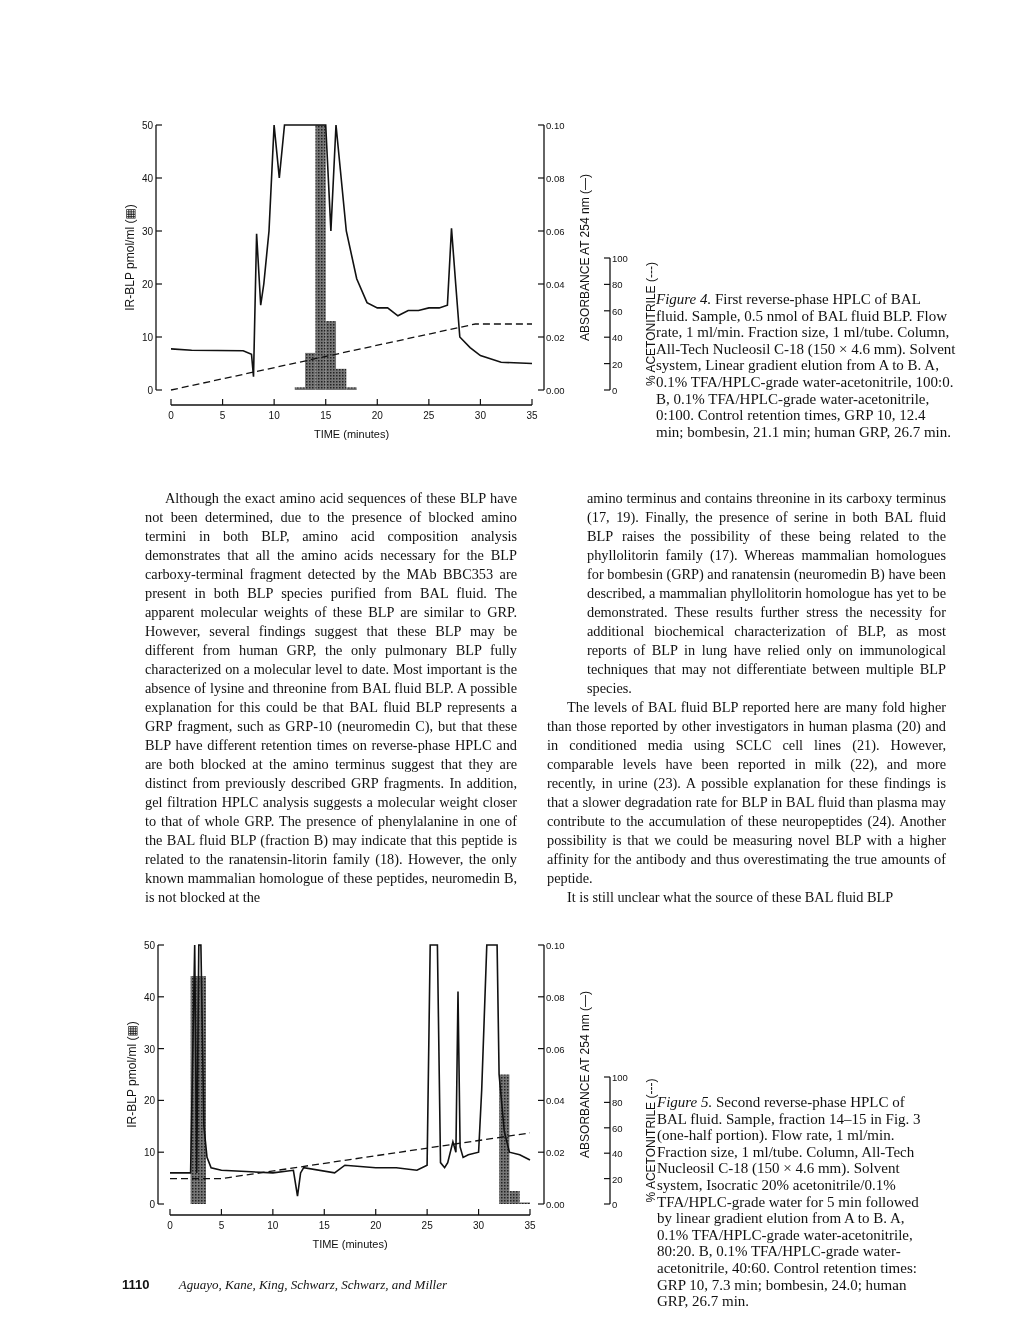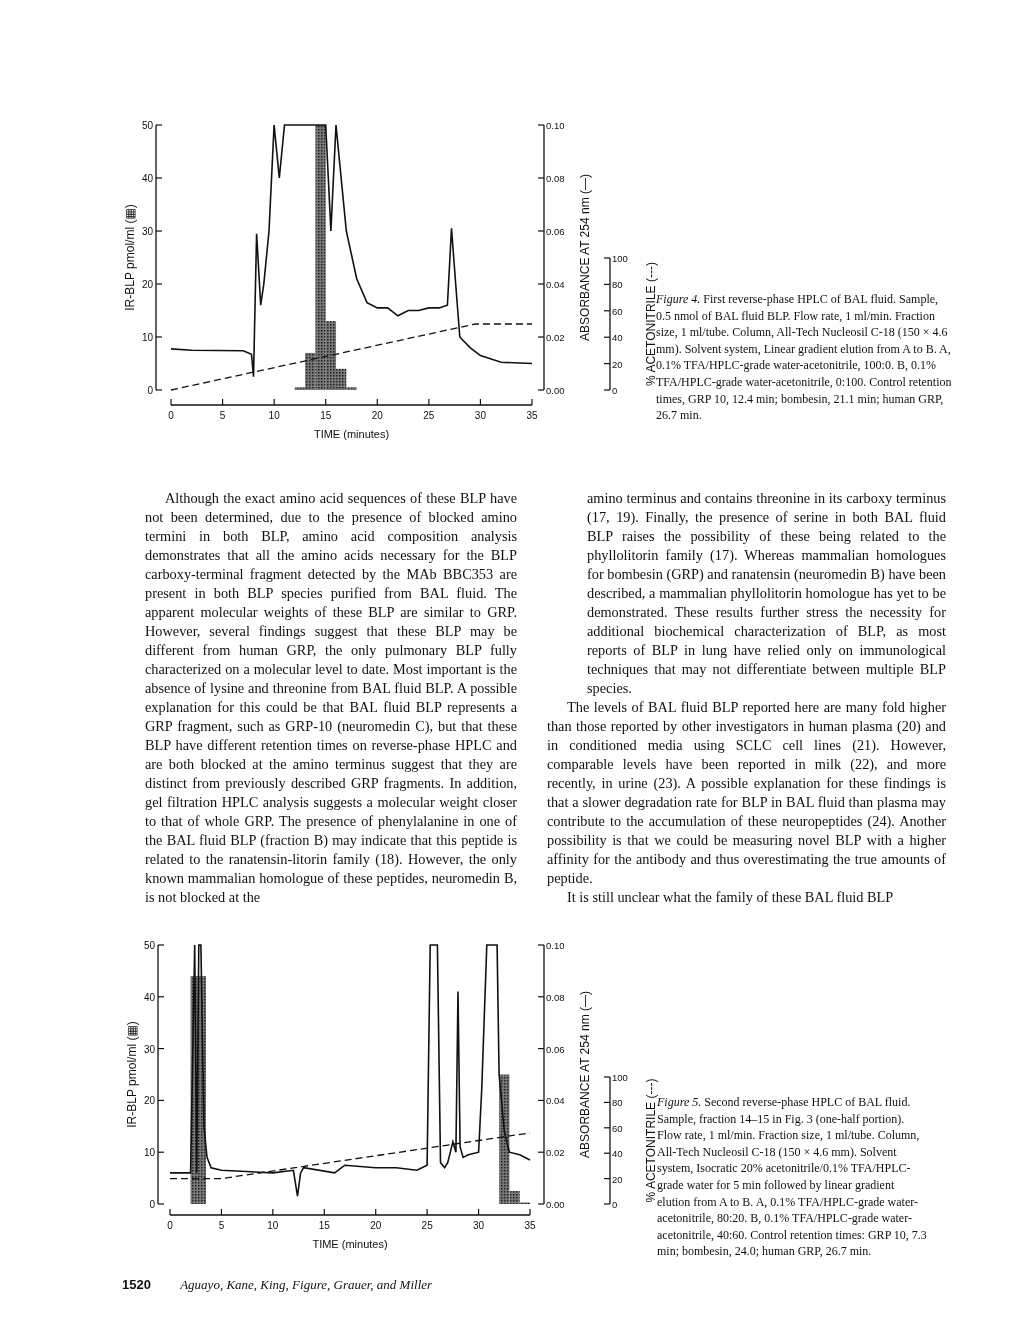--- a/index.html
+++ b/index.html
@@ -1,20 +1,20 @@
 <!DOCTYPE html>
 <html><head>
 <meta charset="utf-8">
 <style>
   html, body { margin:0; padding:0; background:#ffffff; }
   body { width:1020px; height:1320px; position:relative; overflow:hidden; color:#111; font-family:"Liberation Serif", serif; }
   .fig { position:absolute; left:0; width:1020px; }
   .fig svg { position:absolute; left:0; top:0; }
   .ax-text { font-family:"Liberation Sans", sans-serif; fill:#111; }
-  .caption { position:absolute; font-family:"Liberation Serif", serif; font-size:12px; line-height:16.6px; color:#111; }
+  .caption { position:absolute; font-family:"Liberation Serif", serif; font-size:15px; line-height:16.6px; color:#111; }
   .caption i { font-style:italic; }
   .col { position:absolute; font-family:"Liberation Serif", serif; font-size:14.3px; line-height:19px; text-align:justify; color:#111; }
   .col p { margin:0; text-indent:20px; }
   .col p.noindent { text-indent:0;margin-left:40px; }
   .footer { position:absolute; top:1277px; left:122px; font-size:13px; }
   .footer .pg { font-family:"Liberation Sans", sans-serif; font-weight:bold; margin-right:26px; }
   .footer .auth { font-family:"Liberation Serif", serif; font-style:italic; }
 </style>
 </head>
 <body>
@@ -111,21 +111,21 @@
   <i>Figure 4.</i>
   <span>First reverse-phase HPLC of BAL fluid. Sample, 0.5 nmol of BAL fluid BLP. Flow rate, 1 ml/min. Fraction size, 1 ml/tube. Column, All-Tech Nucleosil C-18 (150 × 4.6 mm). Solvent system, Linear gradient elution from A to B. A, 0.1% TFA/HPLC-grade water-acetonitrile, 100:0. B, 0.1% TFA/HPLC-grade water-acetonitrile, 0:100. Control retention times, GRP 10, 12.4 min; bombesin, 21.1 min; human GRP, 26.7 min.</span>
 </div>
 
 <div class="col" style="left:145px; top:489px; width:372px;">
   <p>Although the exact amino acid sequences of these BLP have not been determined, due to the presence of blocked amino termini in both BLP, amino acid composition analysis demonstrates that all the amino acids necessary for the BLP carboxy-terminal fragment detected by the MAb BBC353 are present in both BLP species purified from BAL fluid. The apparent molecular weights of these BLP are similar to GRP. However, several findings suggest that these BLP may be different from human GRP, the only pulmonary BLP fully characterized on a molecular level to date. Most important is the absence of lysine and threonine from BAL fluid BLP. A possible explanation for this could be that BAL fluid BLP represents a GRP fragment, such as GRP-10 (neuromedin C), but that these BLP have different retention times on reverse-phase HPLC and are both blocked at the amino terminus suggest that they are distinct from previously described GRP fragments. In addition, gel filtration HPLC analysis suggests a molecular weight closer to that of whole GRP. The presence of phenylalanine in one of the BAL fluid BLP (fraction B) may indicate that this peptide is related to the ranatensin-litorin family (18). However, the only known mammalian homologue of these peptides, neuromedin B, is not blocked at the</p>
 </div>
 <div class="col" style="left:547px; top:489px; width:399px;">
   <p class="noindent">amino terminus and contains threonine in its carboxy terminus (17, 19). Finally, the presence of serine in both BAL fluid BLP raises the possibility of these being related to the phyllolitorin family (17). Whereas mammalian homologues for bombesin (GRP) and ranatensin (neuromedin B) have been described, a mammalian phyllolitorin homologue has yet to be demonstrated. These results further stress the necessity for additional biochemical characterization of BLP, as most reports of BLP in lung have relied only on immunological techniques that may not differentiate between multiple BLP species.</p>
   <p>The levels of BAL fluid BLP reported here are many fold higher than those reported by other investigators in human plasma (20) and in conditioned media using SCLC cell lines (21). However, comparable levels have been reported in milk (22), and more recently, in urine (23). A possible explanation for these findings is that a slower degradation rate for BLP in BAL fluid than plasma may contribute to the accumulation of these neuropeptides (24). Another possibility is that we could be measuring novel BLP with a higher affinity for the antibody and thus overestimating the true amounts of peptide.</p>
-  <p>It is still unclear what the family of these BAL fluid BLP</p>
+  <p>It is still unclear what the source of these BAL fluid BLP</p>
 </div>
 
 <div class="fig" style="top:900px; height:370px;">
   <svg id="fig5svg" width="1020" height="370" viewBox="0 900 1020 370">
       <g>
         <rect x="190.57142857142858" y="976.08" width="10.285714285714286" height="227.91999999999996" fill="url(#stip5)"></rect>
         <rect x="195.71428571428572" y="976.08" width="10.285714285714286" height="227.91999999999996" fill="url(#stip5)"></rect>
         <rect x="499.14285714285717" y="1074.5" width="10.285714285714286" height="129.5" fill="url(#stip5)"></rect>
         <rect x="509.42857142857144" y="1191.05" width="10.285714285714286" height="12.950000000000045" fill="url(#stip5)"></rect>
         <rect x="519.7142857142858" y="1202.446" width="10.285714285714286" height="1.5540000000000873" fill="url(#stip5)"></rect>
@@ -207,15 +207,15 @@
         <text x="0" y="0" font-size="12" class="ax-text" text-anchor="middle" transform="translate(655,1140.5) rotate(-90)">% ACETONITRILE (---)</text>
       </g>
     </svg>
 </div>
 <div class="caption" style="left:657px; top:1071px; width:272px;margin-top:23px;">
   <i>Figure 5.</i>
   <span>Second reverse-phase HPLC of BAL fluid. Sample, fraction 14–15 in Fig. 3 (one-half portion). Flow rate, 1 ml/min. Fraction size, 1 ml/tube. Column, All-Tech Nucleosil C-18 (150 × 4.6 mm). Solvent system, Isocratic 20% acetonitrile/0.1% TFA/HPLC-grade water for 5 min followed by linear gradient elution from A to B. A, 0.1% TFA/HPLC-grade water-acetonitrile, 80:20. B, 0.1% TFA/HPLC-grade water-acetonitrile, 40:60. Control retention times: GRP 10, 7.3 min; bombesin, 24.0; human GRP, 26.7 min.</span>
 </div>
 
 <div class="footer">
-  <span class="pg">1520</span>
-  <span class="auth">Aguayo, Kane, King, Figure, Grauer, and Miller</span>
+  <span class="pg">1110</span>
+  <span class="auth">Aguayo, Kane, King, Schwarz, Schwarz, and Miller</span>
 </div>
 
 </body></html>

